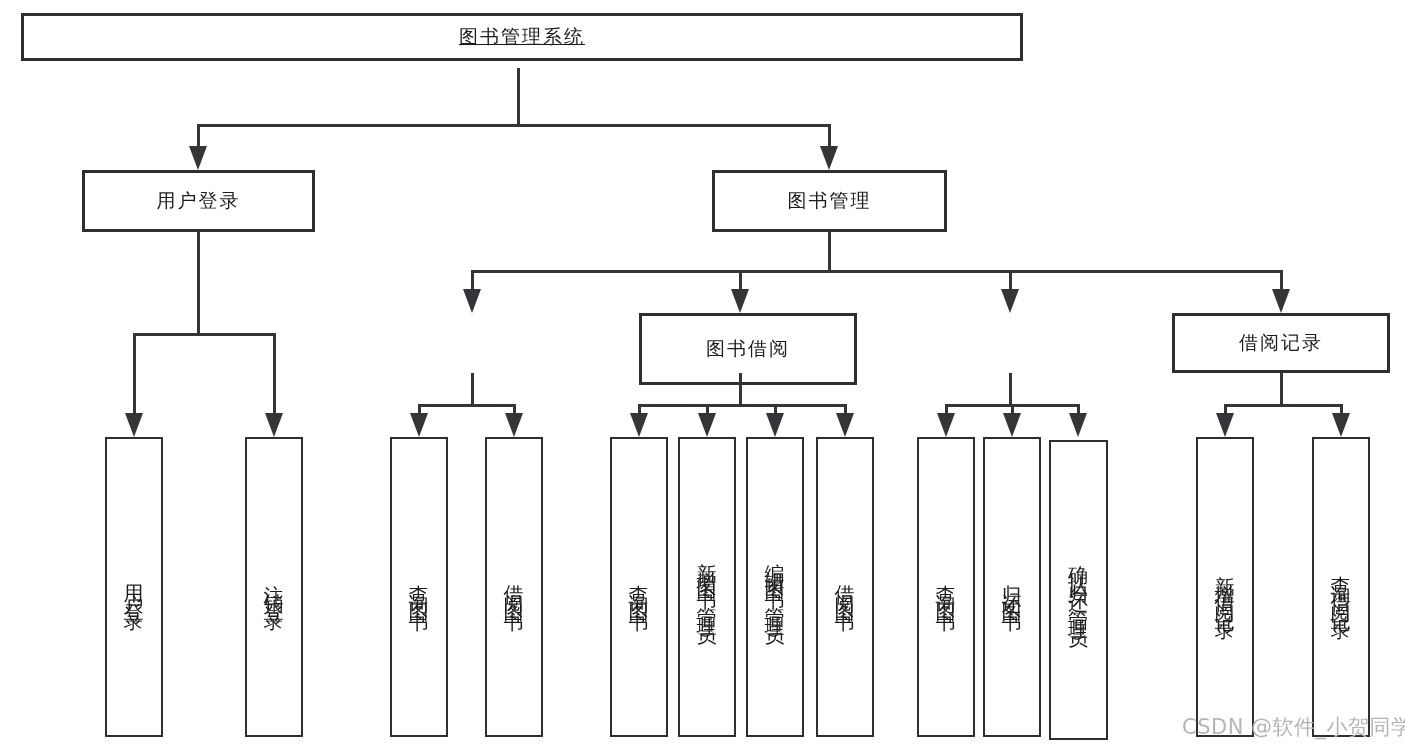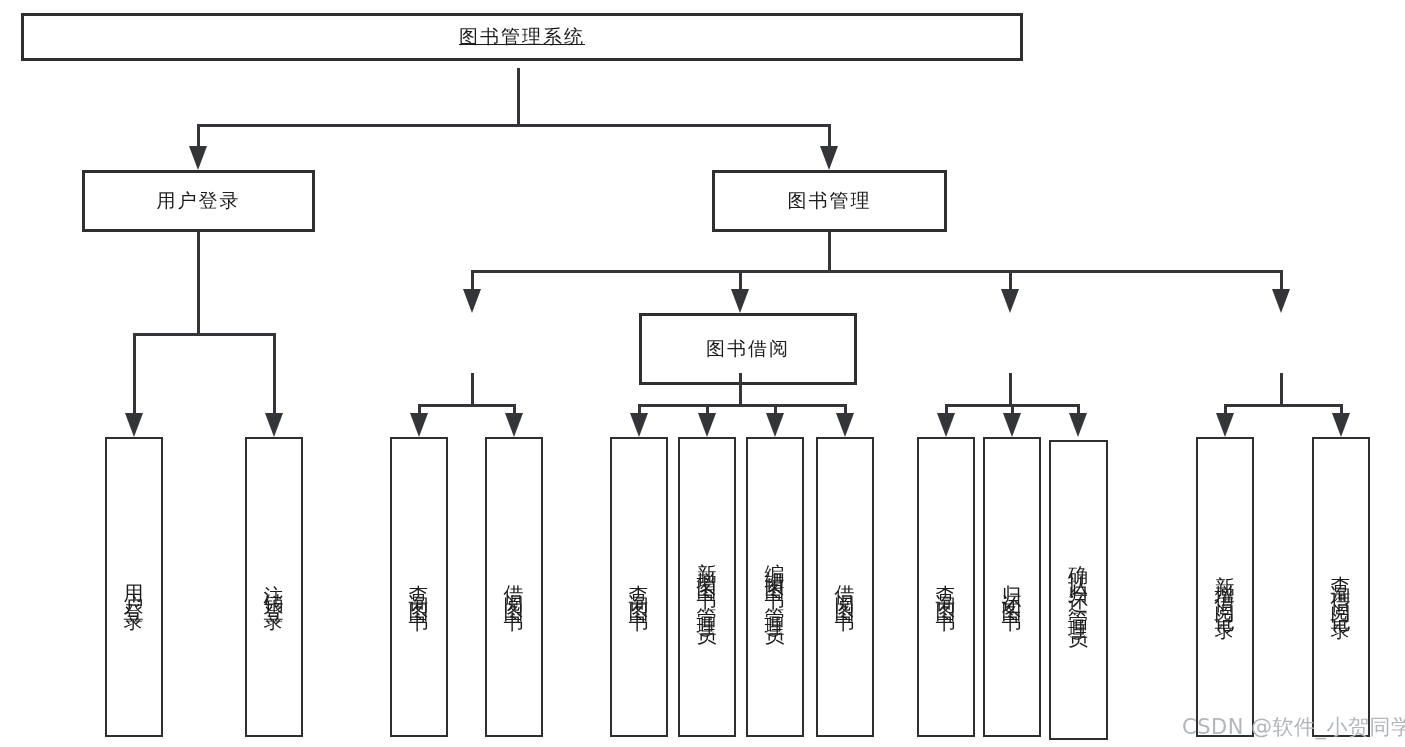--- a/index.html
+++ b/index.html
@@ -103,20 +103,23 @@
   <div class="vline" style="left:739px; top:270px; height:22px;"></div>
   <div class="arrow" style="left:731px; top:289px;"></div>
   <div class="vline" style="left:1009px; top:270px; height:22px;"></div>
   <div class="arrow" style="left:1001px; top:289px;"></div>
   <div class="vline" style="left:1280px; top:270px; height:22px;"></div>
   <div class="arrow" style="left:1272px; top:289px;"></div>
 
   <div class="box hbox" style="left:631px; top:313px; width:218px; height:72px;margin-left:8px;">
     <span>图书借阅</span>
   </div>
+  <div class="box hbox" style="left:1172px; top:313px; width:218px; height:60px;">
+    <span>借阅记录</span>
+  </div>
 
   <div class="vline" style="left:471px; top:373px; height:34px;"></div>
   <div class="hline" style="left:418px; top:404px; width:98px;"></div>
   <div class="vline" style="left:418px; top:404px; height:11px;"></div>
   <div class="arrow" style="left:410px; top:413px;"></div>
   <div class="vline" style="left:513px; top:404px; height:11px;"></div>
   <div class="arrow" style="left:505px; top:413px;"></div>
 
   <div class="vline" style="left:739px; top:373px; height:34px;"></div>
   <div class="hline" style="left:638px; top:404px; width:209px;"></div>

